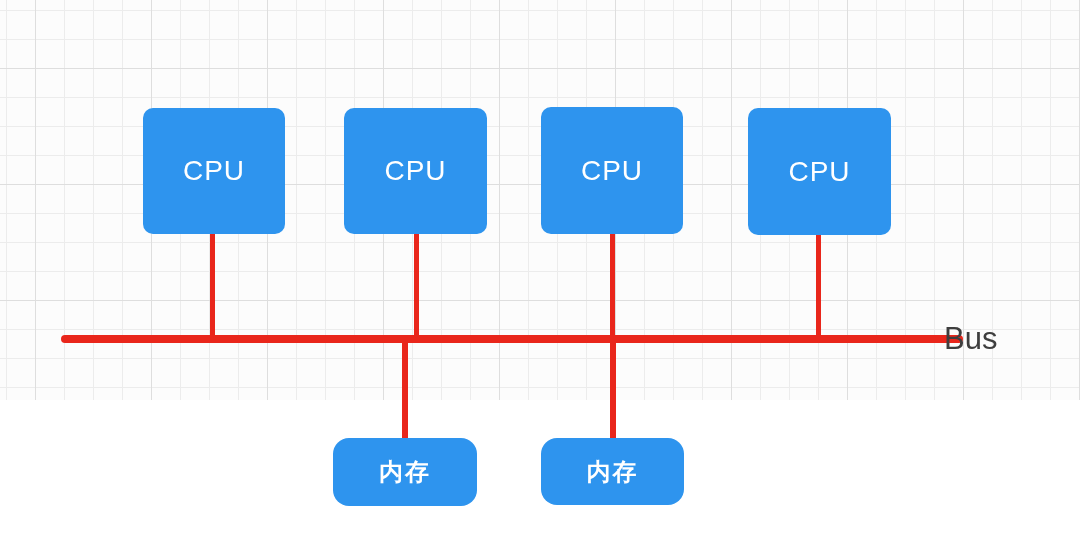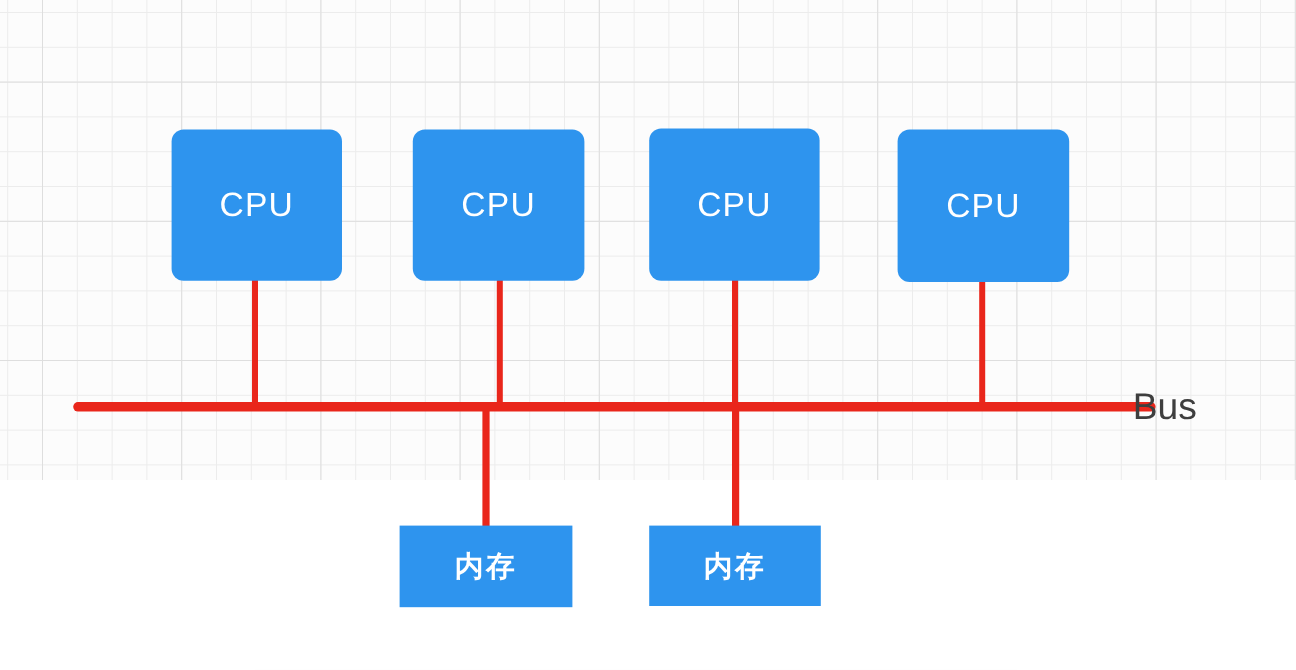--- a/index.html
+++ b/index.html
@@ -26,21 +26,21 @@
       linear-gradient(to bottom, var(--grid-line) 1px, transparent 1px);
     background-size:116px 116px,116px 116px,29px 29px,29px 29px;
     background-position:35px 0,0 68px,6px 0,0 10px;
   }
   .node{
     position:absolute;display:flex;align-items:center;justify-content:center;
     background:var(--node-fill);color:var(--node-text);
     box-sizing:border-box;
   }
   .node.cpu{border-radius:10px;font-size:28px;letter-spacing:1px;}
-  .node.mem{border-radius:0;font-size:24px;font-weight:bold;letter-spacing:2px;}
+  .node.mem{border-radius:16px;font-size:24px;font-weight:bold;letter-spacing:2px;}
   .edge{position:absolute;background:var(--line-red);}
   .edge.v{width:5px;}
   .edge.bus{height:8px;border-radius:4px;}
   .bus-label{
     position:absolute;color:var(--bus-label-text);
     font-size:31px;line-height:36px;
   }
 </style>
 </head>
 <body>

